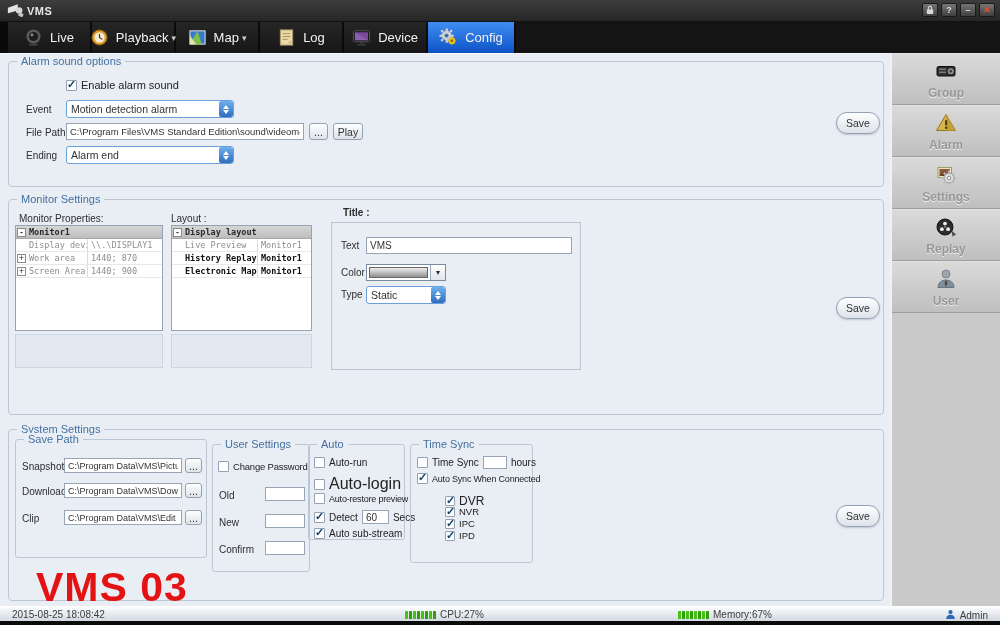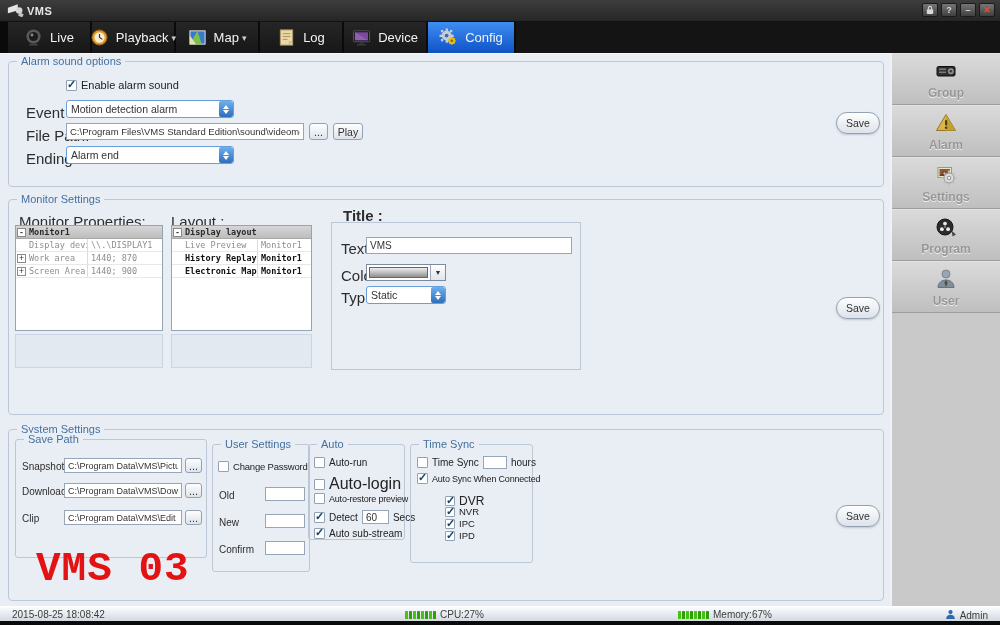--- a/index.html
+++ b/index.html
@@ -49,21 +49,21 @@
     border-top:1px solid #f6f8fb;
   }
   
   .group {
     position:absolute; border:1px solid #bcc7d6; border-radius:4px;
   }
   .group-title {
     position:absolute; top:-7px; left:8px; background:#e9eef5; padding:0 4px;
     font-size:11px; color:#44709f;
   }
-  .flabel { position:absolute; font-size:15px; color:#2d2d2d; white-space:nowrap; }
+  .flabel { position:absolute; font-size:10px; color:#2d2d2d; white-space:nowrap; }
   .tinput {
     position:absolute; background:#fff; border:1px solid #98a5b6;
     font-family:"Liberation Sans",sans-serif; font-size:10px; color:#333;
     padding:0 3px;
   }
   .combo {
     position:absolute; background:#fff; border:1px solid #6aa0da; border-radius:3px;
     display:flex; align-items:center; justify-content:space-between;
     font-size:10.5px; color:#333; padding-left:4px; overflow:hidden;
   }
@@ -114,22 +114,22 @@
   .subbox .group-title { background:#e9eef5; }
   
   .colorcombo { position:absolute; display:flex; border:1px solid #7b8a9c; background:#fff; }
   .swatch { flex:1; margin:2px; background:linear-gradient(#efefef,#8f8f8f); border:1px solid #666; }
   .droparrow {
     width:15px; border-left:1px solid #9aa7b8; background:linear-gradient(#fff,#dfe5ec);
     font-size:7px; color:#333; display:flex; align-items:center; justify-content:center;
   }
   
   .watermark {
-    position:absolute; left:36px; top:492px; font-size:41px; font-weight:bold;
-    color:#e41313; letter-spacing:1px; font-family:Liberation Mono, monospace;
+    position:absolute; left:36px; top:510px; font-size:41px; font-weight:bold;
+    color:#e41313; letter-spacing:1px; font-family:Liberation Sans, sans-serif;
   }
   
   .sidebar {
     position:absolute; top:53px; left:890px; width:110px; height:554px;
     background:#c9c9c9; border-left:2px solid #eef1f5;
   }
   .side-item {
     height:52px; border-bottom:1px solid #9e9e9e; border-top:1px solid #e2e2e2;
     background:linear-gradient(#dadada,#bfbfbf);
     display:flex; flex-direction:column; align-items:center; justify-content:center; gap:1px;
@@ -495,21 +495,21 @@
     <span>
       <svg width="26" height="24" viewBox="0 0 24 24">
         <circle cx="11" cy="12" r="8" fill="#2c2c2c" stroke="#161616"></circle>
         <circle cx="11" cy="8.6" r="1.9" fill="#ececec"></circle>
         <circle cx="7.9" cy="14.2" r="1.9" fill="#ececec"></circle>
         <circle cx="14.1" cy="14.2" r="1.9" fill="#ececec"></circle>
         <circle cx="11" cy="12" r="1" fill="#888"></circle>
         <path d="M17.5 15.5 L22 19.5 L18.5 21.5 Z" fill="#4a4a4a"></path>
       </svg>
     </span>
-    <span class="side-label">Program</span>
+    <span class="side-label">Replay</span>
   </div>
   <div class="side-item">
     <span>
       <svg width="26" height="24" viewBox="0 0 24 24">
         <circle cx="12" cy="7" r="4" fill="#9aa6b2" stroke="#7a8692"></circle>
         <path d="M4 20.5 c0-5 4-7.5 8-7.5 s8 2.5 8 7.5 z" fill="#7e8e9a" stroke="#66747e"></path>
         <path d="M12 13 l-1.6 2.8 L12 20 l1.6-4.2 z" fill="#5a4636"></path>
       </svg>
     </span>
     <span class="side-label">User</span>

